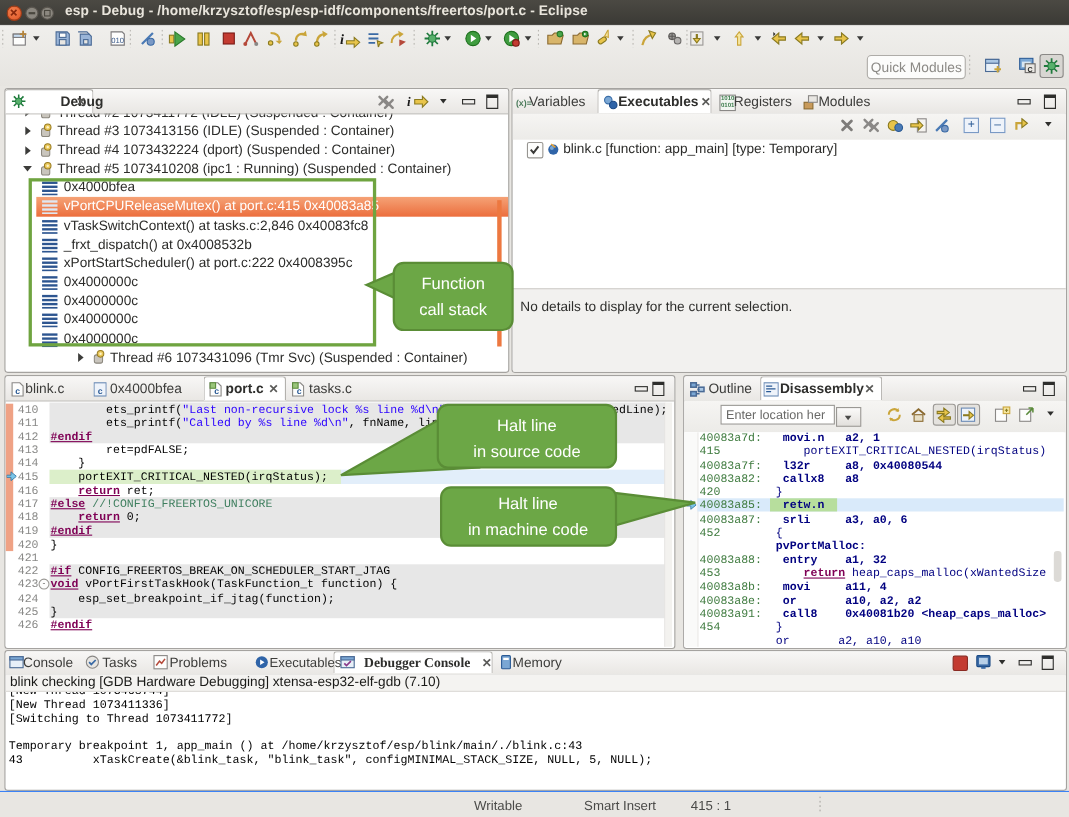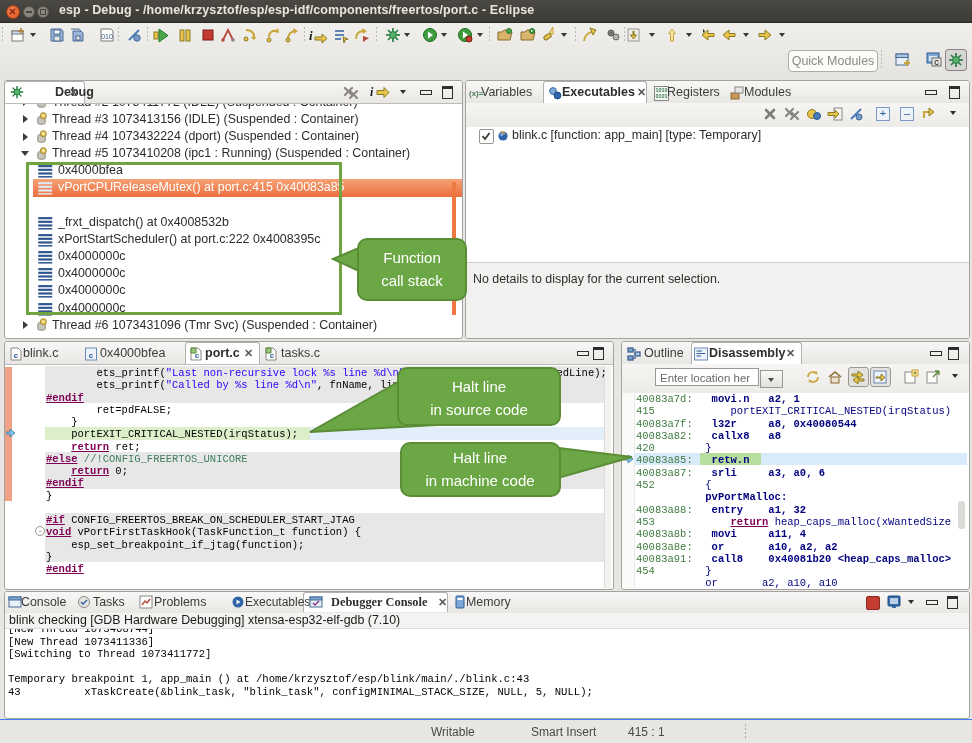--- a/index.html
+++ b/index.html
@@ -313,20 +313,31 @@
           <svg class="fic" viewBox="0 0 13 13">
             <g fill="#dfe7f2">
               <rect x="0" y="1" width="13" height="2"></rect>
               <rect x="0" y="4.4" width="13" height="2"></rect>
               <rect x="0" y="7.8" width="13" height="2"></rect>
               <rect x="0" y="11.2" width="13" height="1.4"></rect>
             </g>
           </svg>
           <span class="t" style="left:53px;">vPortCPUReleaseMutex() at port.c:415 0x40083a85</span>
         </div>
+      <div class="trow" style="top:115.60px;">
+          <svg class="fic" viewBox="0 0 13 13">
+            <g fill="#2d5590">
+              <rect x="0" y="1" width="13" height="2"></rect>
+              <rect x="0" y="4.4" width="13" height="2"></rect>
+              <rect x="0" y="7.8" width="13" height="2"></rect>
+              <rect x="0" y="11.2" width="13" height="1.4"></rect>
+            </g>
+          </svg>
+          <span class="t" style="left:53px;">vTaskSwitchContext() at tasks.c:2,846 0x40083fc8</span>
+        </div>
       <div class="trow" style="top:132.75px;">
           <svg class="fic" viewBox="0 0 13 13">
             <g fill="#2d5590">
               <rect x="0" y="1" width="13" height="2"></rect>
               <rect x="0" y="4.4" width="13" height="2"></rect>
               <rect x="0" y="7.8" width="13" height="2"></rect>
               <rect x="0" y="11.2" width="13" height="1.4"></rect>
             </g>
           </svg>
           <span class="t" style="left:53px;">_frxt_dispatch() at 0x4008532b</span>
@@ -379,21 +390,21 @@
           <svg class="fic" viewBox="0 0 13 13">
             <g fill="#2d5590">
               <rect x="0" y="1" width="13" height="2"></rect>
               <rect x="0" y="4.4" width="13" height="2"></rect>
               <rect x="0" y="7.8" width="13" height="2"></rect>
               <rect x="0" y="11.2" width="13" height="1.4"></rect>
             </g>
           </svg>
           <span class="t" style="left:53px;">0x4000000c</span>
         </div>
-      <div class="trow" style="top:235.65px;">
+      <div class="trow" style="top:235.65px;margin-left:48px;">
           <span class="arr-c"></span>
           <svg class="thic" viewBox="0 0 16 16">
             <rect x="4" y="6" width="8" height="8" rx="2" fill="#c9c5bd" stroke="#8b877e" stroke-width="1"></rect>
             <circle cx="10" cy="5" r="3.2" fill="#e9c75a" stroke="#9a7d22" stroke-width="1"></circle>
             <circle cx="10" cy="5" r="1.2" fill="#fdf3c8"></circle>
           </svg>
           <span class="t" style="left:47px;">Thread #6 1073431096 (Tmr Svc) (Suspended : Container)</span>
         </div>
     </div>
     <div class="tabbar">
@@ -532,20 +543,37 @@
       <div class="abs" style="left:40px;top:85.75px;width:559px;height:37px;background:#e7e7e7;"></div>
       <div class="abs" style="left:40px;top:147px;width:559px;height:49px;background:#e7e7e7;"></div>
       <div class="abs" style="left:40px;top:61.25px;width:265px;height:12.25px;background:#dcefca;"></div>
       <div class="abs" style="left:305px;top:61.25px;width:294px;height:12.25px;background:#e2eefa;"></div>
       <div class="abs" style="left:599px;top:0;width:1px;height:222px;background:#dddbd7;"></div>
       <div class="abs" style="left:600px;top:0;width:6px;height:222px;background:#f3f2ef;"></div>
       <div class="abs" style="left:30px;top:160px;width:8px;height:8px;border:1px solid #9a9894;border-radius:50%;background:#fdfdfc;font-size:8px;line-height:7px;text-align:center;color:#6a6a68;">-</div>
       <svg class="abs" style="left:1px;top:62px;width:9px;height:10px;" viewBox="0 0 9 10">
           <path d="M0 4h4V1l5 4-5 4V6H0z" fill="#7ac5e8" stroke="#3a7aa5" stroke-width="0.8"></path>
         </svg>
+      <pre id="lnum">410
+411
+412
+413
+414
+415
+416
+417
+418
+419
+420
+421
+422
+423
+424
+425
+426</pre>
       <pre id="code"><span>        ets_printf(</span><span class="s">"Last non-recursive lock %s line %d\n"</span><span>, lastLockedFn, lastLockedLine);</span>
 <span>        ets_printf(</span><span class="s">"Called by %s line %d\n"</span><span>, fnName, line);</span>
 <span class="k">#endif</span>
         ret=pdFALSE;
     }
     portEXIT_CRITICAL_NESTED(irqStatus);
     <span class="k">return</span> ret;
 <span class="k">#else</span> <span class="c">//!CONFIG_FREERTOS_UNICORE</span>
     <span class="k">return</span> 0;
 <span class="k">#endif</span>

